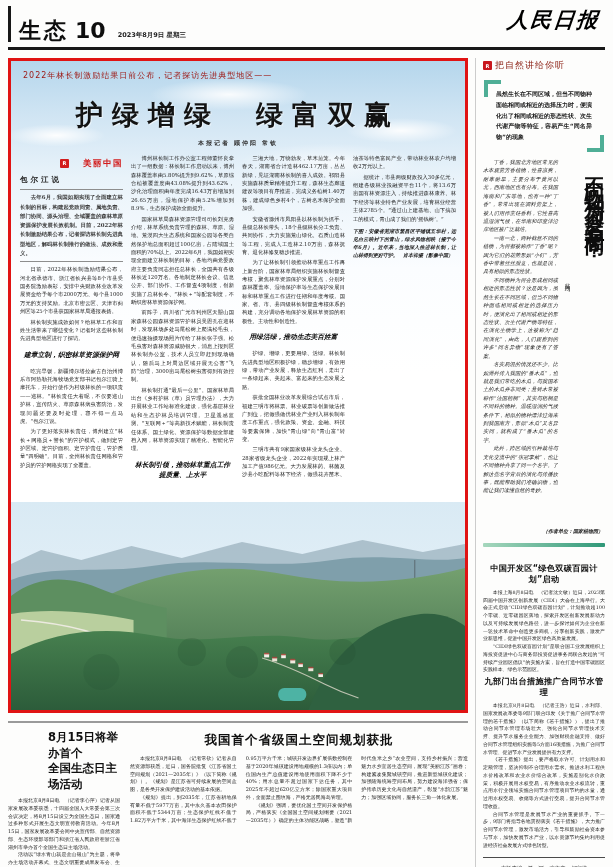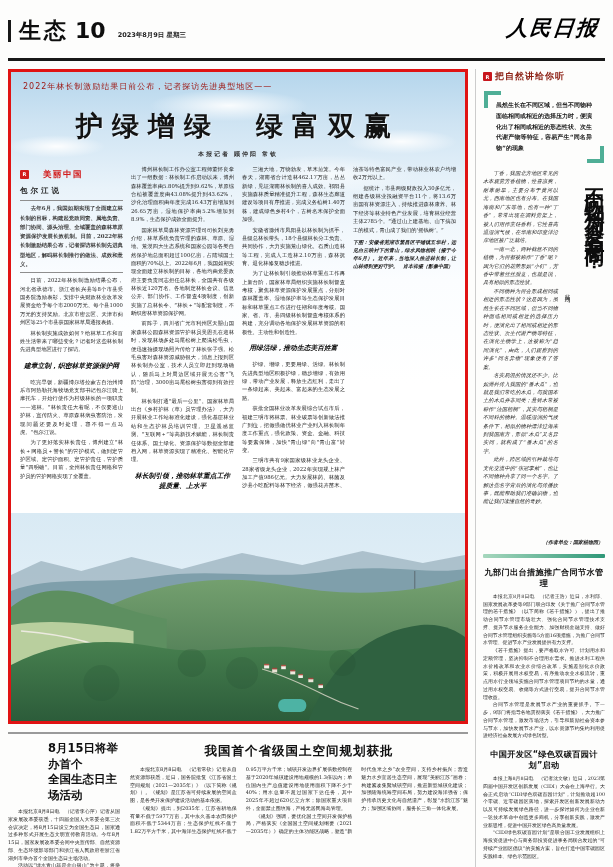--- a/index.html
+++ b/index.html
@@ -1,21 +1,21 @@
 <!DOCTYPE html>
 <html><head>
 <meta charset="utf-8">
 <style>
   html,body{margin:0;padding:0;background:#e9e9e9;}
   .page{width:613px;height:867px;background:#fdfdfc;margin:0 auto;position:relative;overflow:hidden;
         box-sizing:border-box;padding:6px 8px 0;font-family:"DejaVu Sans",sans-serif;color:#1c1c1c;}
 
   
-  .masthead{display:flex;align-items:flex-end;justify-content:space-between;
-            border-bottom:3px solid #181818;padding-bottom:16px;height:36px;}
+  .masthead{display:flex;justify-content:space-between;
+            border-bottom:3px solid #181818;padding-bottom:5px;height:36px;}
   .mh-left{display:flex;align-items:flex-end;border-left:3px solid #181818;padding-left:8px;}
   .mh-section{font-size:22px;font-weight:bold;letter-spacing:3px;color:#0e0e0e;line-height:1;}
   .mh-page{font-size:22px;font-weight:bold;color:#0e0e0e;margin-left:6px;line-height:1;}
   .mh-date{font-size:6.5px;font-weight:bold;color:#222;margin-left:12px;padding-bottom:2px;}
   .mh-brand{font-family:"DejaVu Serif",serif;font-style:italic;font-weight:bold;font-size:21px;
             transform:skewX(-6deg);letter-spacing:2px;color:#000;padding-right:6px;}
 
   
   .layout{display:flex;gap:7px;margin-top:8px;}
   .main-col{width:460px;flex:none;}
@@ -30,21 +30,21 @@
       radial-gradient(110px 22px at 48% 28%, rgba(255,255,255,.9), rgba(255,255,255,0) 72%),
       radial-gradient(80px 18px at 86% 58%, rgba(255,255,255,.92), rgba(255,255,255,0) 70%),
       radial-gradient(120px 26px at 70% 85%, rgba(255,255,255,.7), rgba(255,255,255,0) 75%);}
   .fb-kicker{position:relative;margin:9px 12px 0;font-size:8px;font-weight:normal;color:#9c1511;letter-spacing:1px;}
   .fb-headline{position:relative;text-align:center;font-size:27px;font-weight:bold;color:#131313;
                letter-spacing:9px;margin-top:16px;text-shadow:1px 1px 0 rgba(255,255,255,.55);}
   .fb-byline{position:relative;text-align:center;font-size:6px;font-weight:bold;color:#333;margin-top:6px;letter-spacing:2px;}
   .fb-body{position:relative;height:328px;margin:6px 9px 0;column-count:4;column-gap:8px;column-fill:auto;
            font-family:"DejaVu Serif",serif;font-size:5.3px;line-height:1.58;text-align:justify;color:#1b1b1b;}
   .fb-body p{margin:0 0 2px;text-indent:2em;}
-  .tagrow{display:flex;align-items:center;gap:14px;margin:3px 0 4px;}
+  .tagrow{display:flex;align-items:center;gap:14px;margin:3px 0 4px;justify-content:flex-end;}
   .taglogo{width:9px;height:9px;background:#d21c1c;color:#fff;font-size:5px;font-weight:bold;
            display:flex;align-items:center;justify-content:center;border-radius:1px;font-family:"DejaVu Sans",sans-serif;}
   .tagtext{color:#d21c1c;font-weight:bold;font-size:8.5px;letter-spacing:1.5px;font-family:"DejaVu Sans",sans-serif;}
   .core-label{font-size:7.5px;font-weight:bold;color:#1f1f1f;letter-spacing:3px;margin:4px 0 3px;font-family:"DejaVu Sans",sans-serif;}
   .core-sep{border:none;border-top:.8px solid #8e8e8e;margin:3px 0;}
   .core-text{font-size:5.4px;font-weight:bold;color:#3c3c3c;line-height:1.72;text-indent:2em;margin:0 0 3px;}
   .fb-sub{font-weight:bold;font-size:6.8px;color:#0f0f0f;text-align:center;margin:7px 3px;line-height:1.5;
           break-inside:avoid;font-family:"DejaVu Sans",sans-serif;text-indent:0;font-style:italic;}
   .fb-caption{font-style:italic;font-weight:bold;font-size:5px;color:#222;margin-top:5px;break-inside:avoid;}
   .fb-photo{position:absolute;left:0;right:0;bottom:0;height:208px;}
@@ -57,21 +57,21 @@
   .art-body{font-family:"DejaVu Serif",serif;font-size:5px;line-height:1.55;text-align:justify;color:#1c1c1c;margin-top:5px;}
   .art-body p{margin:0;text-indent:2em;}
   .planning{flex:1;min-width:0;}
   .planning-h{font-size:12.5px;font-weight:bold;letter-spacing:1px;color:#0f0f0f;text-align:center;margin-top:2px;}
   .planning-cols{column-count:3;column-gap:9px;margin-top:6px;}
 
   
   .nat-head{display:flex;align-items:center;gap:3px;margin-top:1px;}
   .nat-icon{width:9px;height:9px;background:#c8161d;color:#fff;font-size:5px;font-weight:bold;
             display:flex;align-items:center;justify-content:center;border-radius:1px;}
-  .nat-title{font-size:9px;font-weight:bold;color:#8c2014;letter-spacing:1px;}
+  .nat-title{font-size:9px;font-weight:normal;color:#8c2014;letter-spacing:1px;}
   .quote{position:relative;margin:8px 1px 6px;padding:9px 12px;font-size:6px;font-weight:bold;
          line-height:1.8;color:#181818;text-align:justify;}
   .quote::before{content:"";position:absolute;left:0;top:0;width:13px;height:13px;
                  border-left:4.5px solid #4fae96;border-top:4.5px solid #4fae96;}
   .quote::after{content:"";position:absolute;right:0;bottom:0;width:13px;height:13px;
                 border-right:4.5px solid #4fae96;border-bottom:4.5px solid #4fae96;}
   .essay-wrap{display:flex;gap:5px;}
   .essay-text{flex:1;min-width:0;font-family:"DejaVu Serif",serif;font-style:italic;font-size:5.2px;
               line-height:1.62;text-align:justify;color:#222;}
   .essay-text p{margin:0;text-indent:2em;}
@@ -241,37 +241,37 @@
         </div>
         <div class="vtitle-block">
           <div class="vtitle">不同物种为何会名字相同？</div>
           <div class="vauthor">翁翔均</div>
         </div>
       </div>
       <div class="essay-credit">（作者单位：国家植物园）</div>
 
       <div class="teal-bar"></div>
 
+      <div style="margin-top:7px;">
+        <div class="side-art-h">中国开发区“绿色双碳百园计划”启动</div>
+        <div class="side-body">
+          <p>本报上海8月8日电　（记者沈文敏）近日，2023第四届中国开发区创新发展（CIDI）大会在上海举行。大会正式启动“CIDI绿色双碳百园计划”，计划推动超100个零碳、近零碳园区落地，探索开发区创新发展新动力以及可持续发展绿色路径，进一步探讨如何为企业在新一轮技术革命中创造更多商机，分享创新实践，激发产业新思维，促进中国开发区绿色高质量发展。</p>
+          <p>“CIDI绿色双碳百园计划”是联合国工业发展组织上海投资促进中心与商务部投资促进事务局联合发起的“可持续产业园区倡议”的实施方案，旨在打造中国零碳园区实践样本、绿色示范园区。</p>
+        </div>
+      </div>
+
       <div>
         <div class="side-art-h">九部门出台措施推广合同节水管理</div>
         <div class="side-body">
           <p>本报北京8月8日电　（记者王浩）近日，水利部、国家发展改革委等9部门联合印发《关于推广合同节水管理的若干措施》（以下简称《若干措施》），提出了推动合同节水管理市场壮大、强化合同节水管理技术支撑、提升节水服务企业能力、加强财税金融支持、做好合同节水管理组织实施等5方面16项措施，为推广合同节水管理、促进节水产业发展提供有力支撑。</p>
           <p>《若干措施》提出，要严格取水许可、计划用水和定额管理，坚决抑制不合理用水需求。推进水利工程供水价格改革和农业水价综合改革，实施差别化水价政策，积极开展用水权交易，有序推动农业水权流转，重点用水行业领域实施合同节水管理项目节约的水量，通过用水权交易、收储等方式进行交易，提升合同节水管理收益。</p>
           <p>合同节水管理是发展节水产业的重要抓手。下一步，9部门将指导各地贯彻落实《若干措施》，大力推广合同节水管理，激发市场活力，引导和鼓励社会资本参与节水，加快发展节水产业，以水资源节约集约利用促进经济社会发展方式绿色转型。</p>
         </div>
       </div>
 
-      <div style="margin-top:7px;">
-        <div class="side-art-h">中国开发区“绿色双碳百园计划”启动</div>
-        <div class="side-body">
-          <p>本报上海8月8日电　（记者沈文敏）近日，2023第四届中国开发区创新发展（CIDI）大会在上海举行。大会正式启动“CIDI绿色双碳百园计划”，计划推动超100个零碳、近零碳园区落地，探索开发区创新发展新动力以及可持续发展绿色路径，进一步探讨如何为企业在新一轮技术革命中创造更多商机，分享创新实践，激发产业新思维，促进中国开发区绿色高质量发展。</p>
-          <p>“CIDI绿色双碳百园计划”是联合国工业发展组织上海投资促进中心与商务部投资促进事务局联合发起的“可持续产业园区倡议”的实施方案，旨在打造中国零碳园区实践样本、绿色示范园区。</p>
-        </div>
-      </div>
-
       <div class="page-footer">
         <div>本版责编：晏　丽　张文豪　何宇澈</div>
 
       </div>
 
     </div>
   </div>
 </div>
 
 </body></html>

